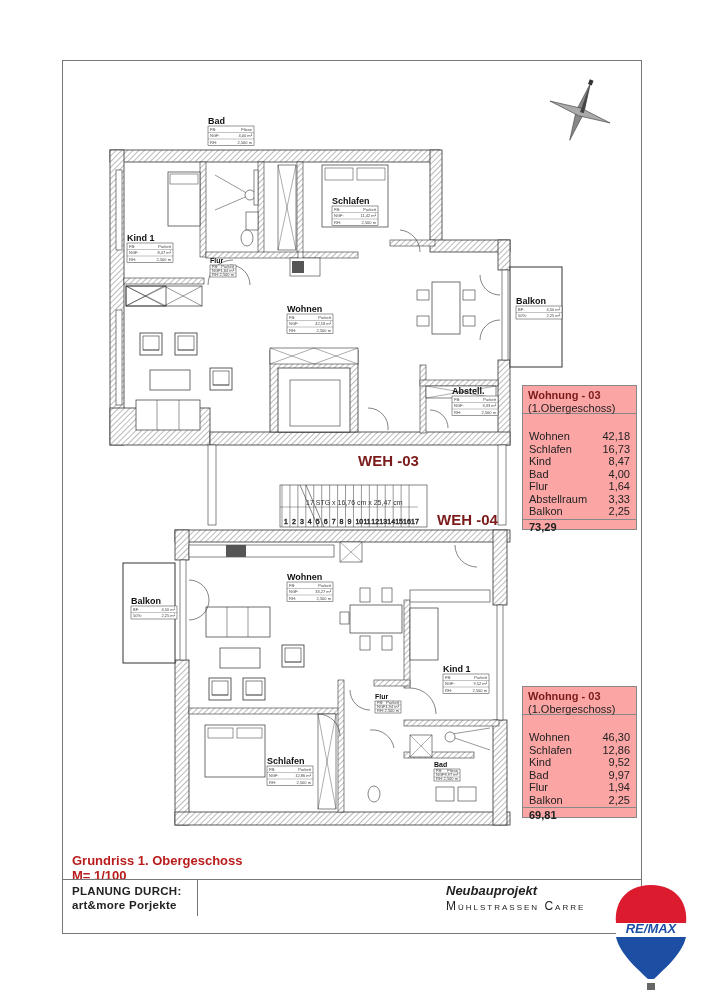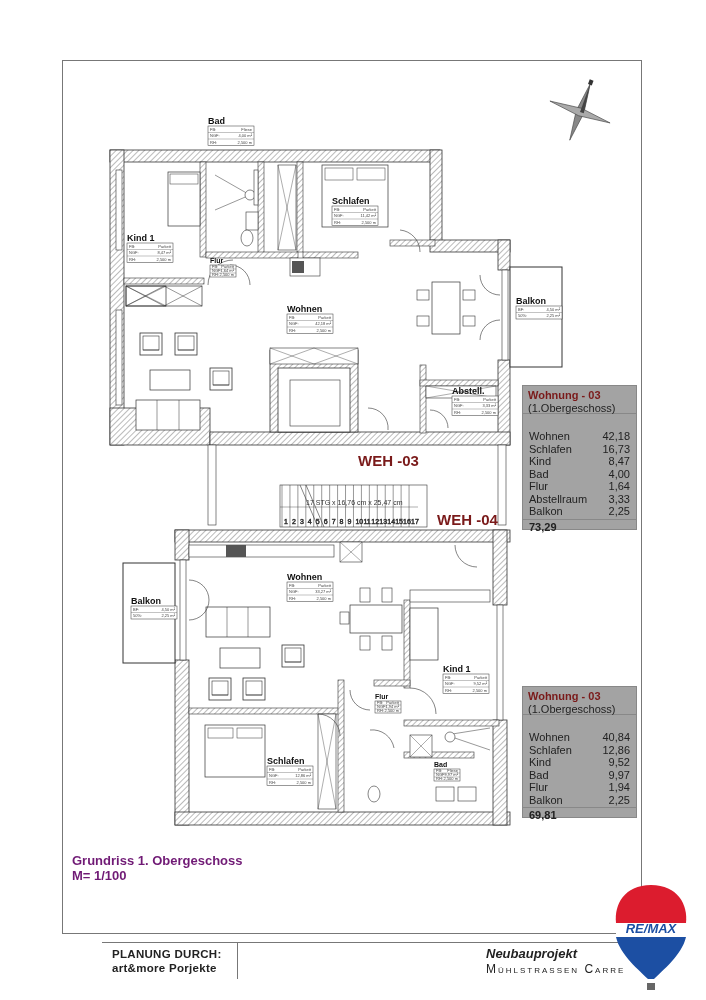--- a/index.html
+++ b/index.html
@@ -5,29 +5,29 @@
   html, body { margin:0; padding:0; background:#ffffff; }
   body { width:706px; height:1000px; position:relative; overflow:hidden; font-family:"Liberation Sans", sans-serif; color:#222; }
   #sheet { position:absolute; left:0; top:0; width:706px; height:1000px; }
   .frame { position:absolute; left:62px; top:60px; width:580px; height:874px; border:1.5px solid #777; box-sizing:border-box; }
   svg.plan { position:absolute; left:0; top:0; width:706px; height:1000px; }
   .rlabel { font-family:"Liberation Sans", sans-serif; font-weight:bold; fill:#111; }
   .tiny { font-family:"Liberation Sans", sans-serif; font-size:4px; fill:#444; }
   .weh { font-family:"Liberation Sans", sans-serif; font-weight:bold; font-size:15px; fill:#7a1a1a; }
   .stair-txt { font-family:"Liberation Sans", sans-serif; font-size:7px; fill:#333; }
 
-  .area-table { position:absolute; background:#a3a3a3; border:1.2px solid #888; font-size:11px; line-height:12.5px; box-sizing:border-box; }
+  .area-table { position:absolute; background:#fca5a5; border:1.2px solid #888; font-size:11px; line-height:12.5px; box-sizing:border-box; }
   .area-table .hdr { padding:3px 5px 2px 5px; border-bottom:1.2px solid #888; height:22px; }
   .area-table .hdr .t { color:#7a1a1a; font-weight:bold; }
   .area-table .rows { padding:16px 6px 0 6px; }
   .area-table .row { display:flex; justify-content:space-between; }
   .area-table .total { border-top:1.2px solid #888; margin:1px 0 0 0; padding:1px 6px 0 6px; font-weight:bold; height:15px; }
 
-  .title-block { position:absolute; left:72px; top:853px; font-weight:bold; font-size:13px; line-height:15px; color:#701a75; }
-  .footer { position:absolute; left:62px; top:942px; width:580px; height:32px; border-top:1.2px solid #777; box-sizing:border-box;margin-left:40px; }
+  .title-block { position:absolute; left:72px; top:853px; font-weight:bold; font-size:13px; line-height:15px; color:#b91c1c; }
+  .footer { position:absolute; left:62px; top:879px; width:580px; height:32px; border-top:1.2px solid #777; box-sizing:border-box; }
   .footer .c1 { position:absolute; left:0; top:0; width:136px; height:36px; border-right:1.2px solid #777; padding:4px 0 0 10px; box-sizing:border-box; font-weight:bold; font-size:11.5px; line-height:14px; letter-spacing:0.3px; }
   .footer .c2 { position:absolute; left:136px; top:0; width:240px; height:36px; border-right:1.2px solid #777; box-sizing:border-box; padding:18px 0 0 9px; font-size:11.5px; }
   .footer .c3 { position:absolute; left:376px; top:0; width:204px; height:36px; padding:3px 0 0 8px; box-sizing:border-box; }
   .footer .c3 .p1 { font-weight:bold; font-size:13px;font-style:italic; }
   .footer .c3 .p2 { font-size:12px; letter-spacing:2px; font-variant:small-caps; margin-top:1px; }
   .remax { position:absolute; left:612px; top:883px; width:78px; height:112px; }
 </style>
 </head>
 <body>
 
@@ -465,21 +465,21 @@
   </div>
 
   <div class="area-table" style="left:522px; top:686px; width:115px; height:132px;">
     <div class="hdr">
       <div class="t">Wohnung - 03</div>
       <div>(1.Obergeschoss)</div>
     </div>
     <div class="rows">
       <div class="row">
           <span>Wohnen</span>
-          <span>40,84</span>
+          <span>46,30</span>
         </div>
       <div class="row">
           <span>Schlafen</span>
           <span>12,86</span>
         </div>
       <div class="row">
           <span>Kind</span>
           <span>9,52</span>
         </div>
       <div class="row">

